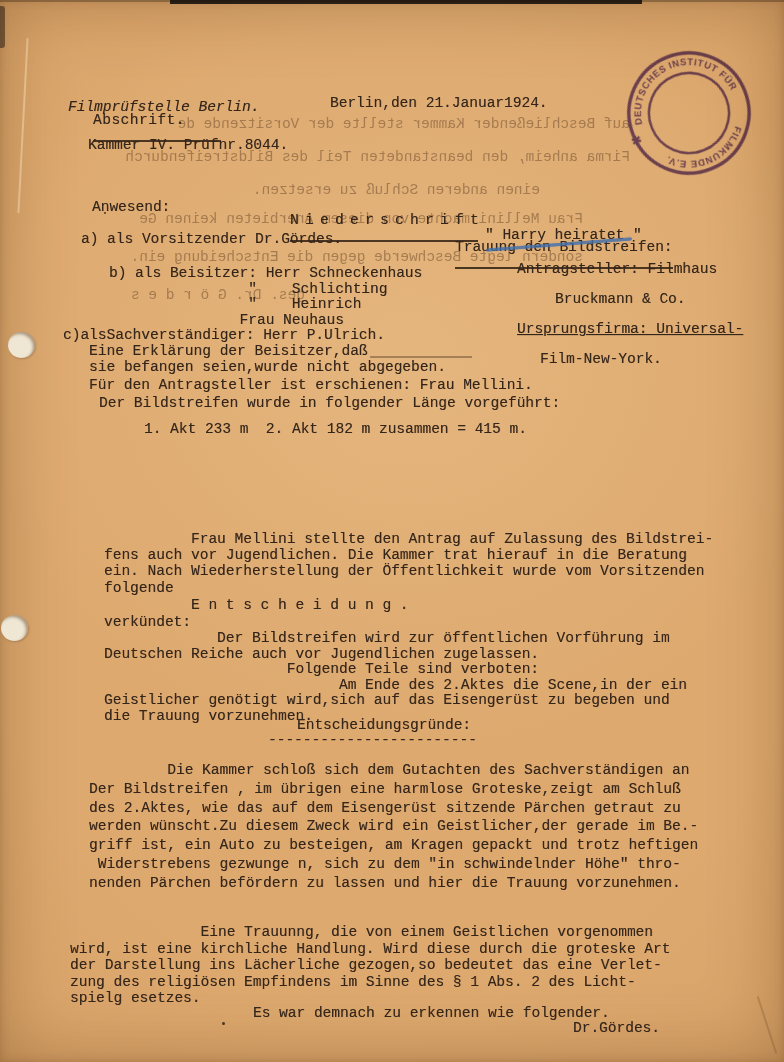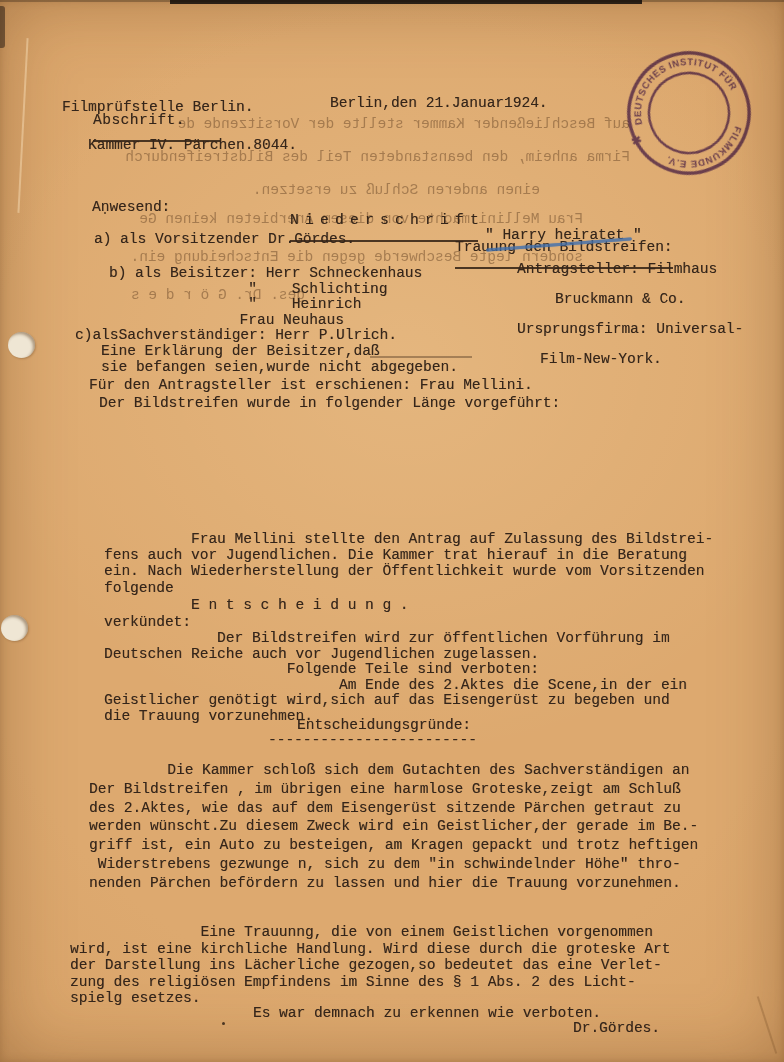--- a/index.html
+++ b/index.html
@@ -82,44 +82,45 @@
         <textPath href="#stamparc" startOffset="7">DEUTSCHES INSTITUT FÜR</textPath>
       </text>
       <text font-size="9.5" letter-spacing="0.6">
         <textPath href="#stamparc" startOffset="182">FILMKUNDE E.V.</textPath>
       </text>
       <text x="21" y="95" font-size="12">✱</text>
     </svg>
   </div>
 
   <div class="t ul" style="left:93px;top:69px;padding-right:36px;letter-spacing:.5px;">Abschrift.</div>
-  <div class="t" style="left:62px;top:99px;">Filmprüfstelle Berlin.</div>
+  <div class="t" style="left:68px;top:99px;font-style:italic;">Filmprüfstelle Berlin.</div>
   <div class="t" style="left:330px;top:95px;text-align:right;">Berlin,den 21.Januar1924.</div>
-  <div class="t" style="left:88px;top:137px;">Kammer IV. Pärchen.8044.</div>
+  <div class="t" style="left:88px;top:137px;">Kammer IV. Prüfnr.8044.</div>
   <div class="t ul" style="left:290px;top:169px;letter-spacing:-1.2px;">N i e d e r s c h r i f t</div>
 
   <div class="t" style="left:92px;top:199px;">Anwesend:</div>
-  <div class="t" style="left:94px;top:231px;">a) als Vorsitzender Dr.Gördes.</div>
+  <div class="t" style="left:81px;top:231px;">a) als Vorsitzender Dr.Gördes.</div>
   <div class="t" style="left:109px;top:266px;line-height:15.5px;">b) als Beisitzer: Herr Schneckenhaus
                 "    Schlichting
                 "    Heinrich
                Frau Neuhaus</div>
-  <div class="t" style="left:75px;top:327px;line-height:16px;">c)alsSachverständiger: Herr P.Ulrich.
+  <div class="t" style="left:63px;top:327px;line-height:16px;">c)alsSachverständiger: Herr P.Ulrich.
    Eine Erklärung der Beisitzer,daß
    sie befangen seien,wurde nicht abgegeben.</div>
   <div class="dashfaint"></div>
   <div class="t" style="left:89px;top:377px;">Für den Antragsteller ist erschienen: Frau Mellini.</div>
   <div class="t" style="left:99px;top:395px;">Der Bildstreifen wurde in folgender Länge vorgeführt:</div>
+  <div class="t" style="left:144px;top:421px;">1. Akt 233 m  2. Akt 182 m zusammen = 415 m.</div>
 
   <div class="t ul" style="left:455px;top:196px;">Trauung den Bildstreifen:</div>
   <div class="t" style="left:485px;top:227px;">" Harry heiratet "</div>
   <div class="blueline"></div>
   <div class="t" style="left:517px;top:261px;">Antragsteller: Filmhaus</div>
   <div class="t" style="left:555px;top:291px;">Bruckmann &amp; Co.</div>
-  <div class="t" style="left:517px;top:321px;">Ursprungsfirma: Universal-</div>
+  <div class="t" style="left:517px;top:321px;text-decoration:underline;">Ursprungsfirma: Universal-</div>
   <div class="t" style="left:540px;top:351px;">Film-New-York.</div>
 
   <div class="t" style="left:104px;top:531px;line-height:16.2px;">          Frau Mellini stellte den Antrag auf Zulassung des Bildstrei-
 fens auch vor Jugendlichen. Die Kammer trat hierauf in die Beratung
 ein. Nach Wiederherstellung der Öffentlichkeit wurde vom Vorsitzenden
 folgende</div>
   <div class="t" style="left:191px;top:597px;">E n t s c h e i d u n g .</div>
   <div class="t" style="left:104px;top:614px;">verkündet:</div>
   <div class="t" style="left:104px;top:631px;line-height:15.5px;">             Der Bildstreifen wird zur öffentlichen Vorführung im
 Deutschen Reiche auch vor Jugendlichen zugelassen.
@@ -134,16 +135,16 @@
 des 2.Aktes, wie das auf dem Eisengerüst sitzende Pärchen getraut zu
 werden wünscht.Zu diesem Zweck wird ein Geistlicher,der gerade im Be.-
 griff ist, ein Auto zu besteigen, am Kragen gepackt und trotz heftigen
  Widerstrebens gezwunge n, sich zu dem "in schwindelnder Höhe" thro-
 nenden Pärchen befördern zu lassen und hier die Trauung vorzunehmen.</div>
   <div class="t" style="left:70px;top:924px;line-height:16.6px;">               Eine Trauunng, die von einem Geistlichen vorgenommen
 wird, ist eine kirchliche Handlung. Wird diese durch die groteske Art
 der Darstellung ins Lächerliche gezogen,so bedeutet das eine Verlet-
 zung des religiösen Empfindens im Sinne des § 1 Abs. 2 des Licht-
 spielg esetzes.</div>
-  <div class="t" style="left:253px;top:1005px;">Es war demnach zu erkennen wie verboten.</div>
+  <div class="t" style="left:253px;top:1005px;">Es war demnach zu erkennen wie folgender.</div>
   <div class="t" style="left:573px;top:1020px;">Dr.Gördes.</div>
 
 </div>
 
 </body></html>

